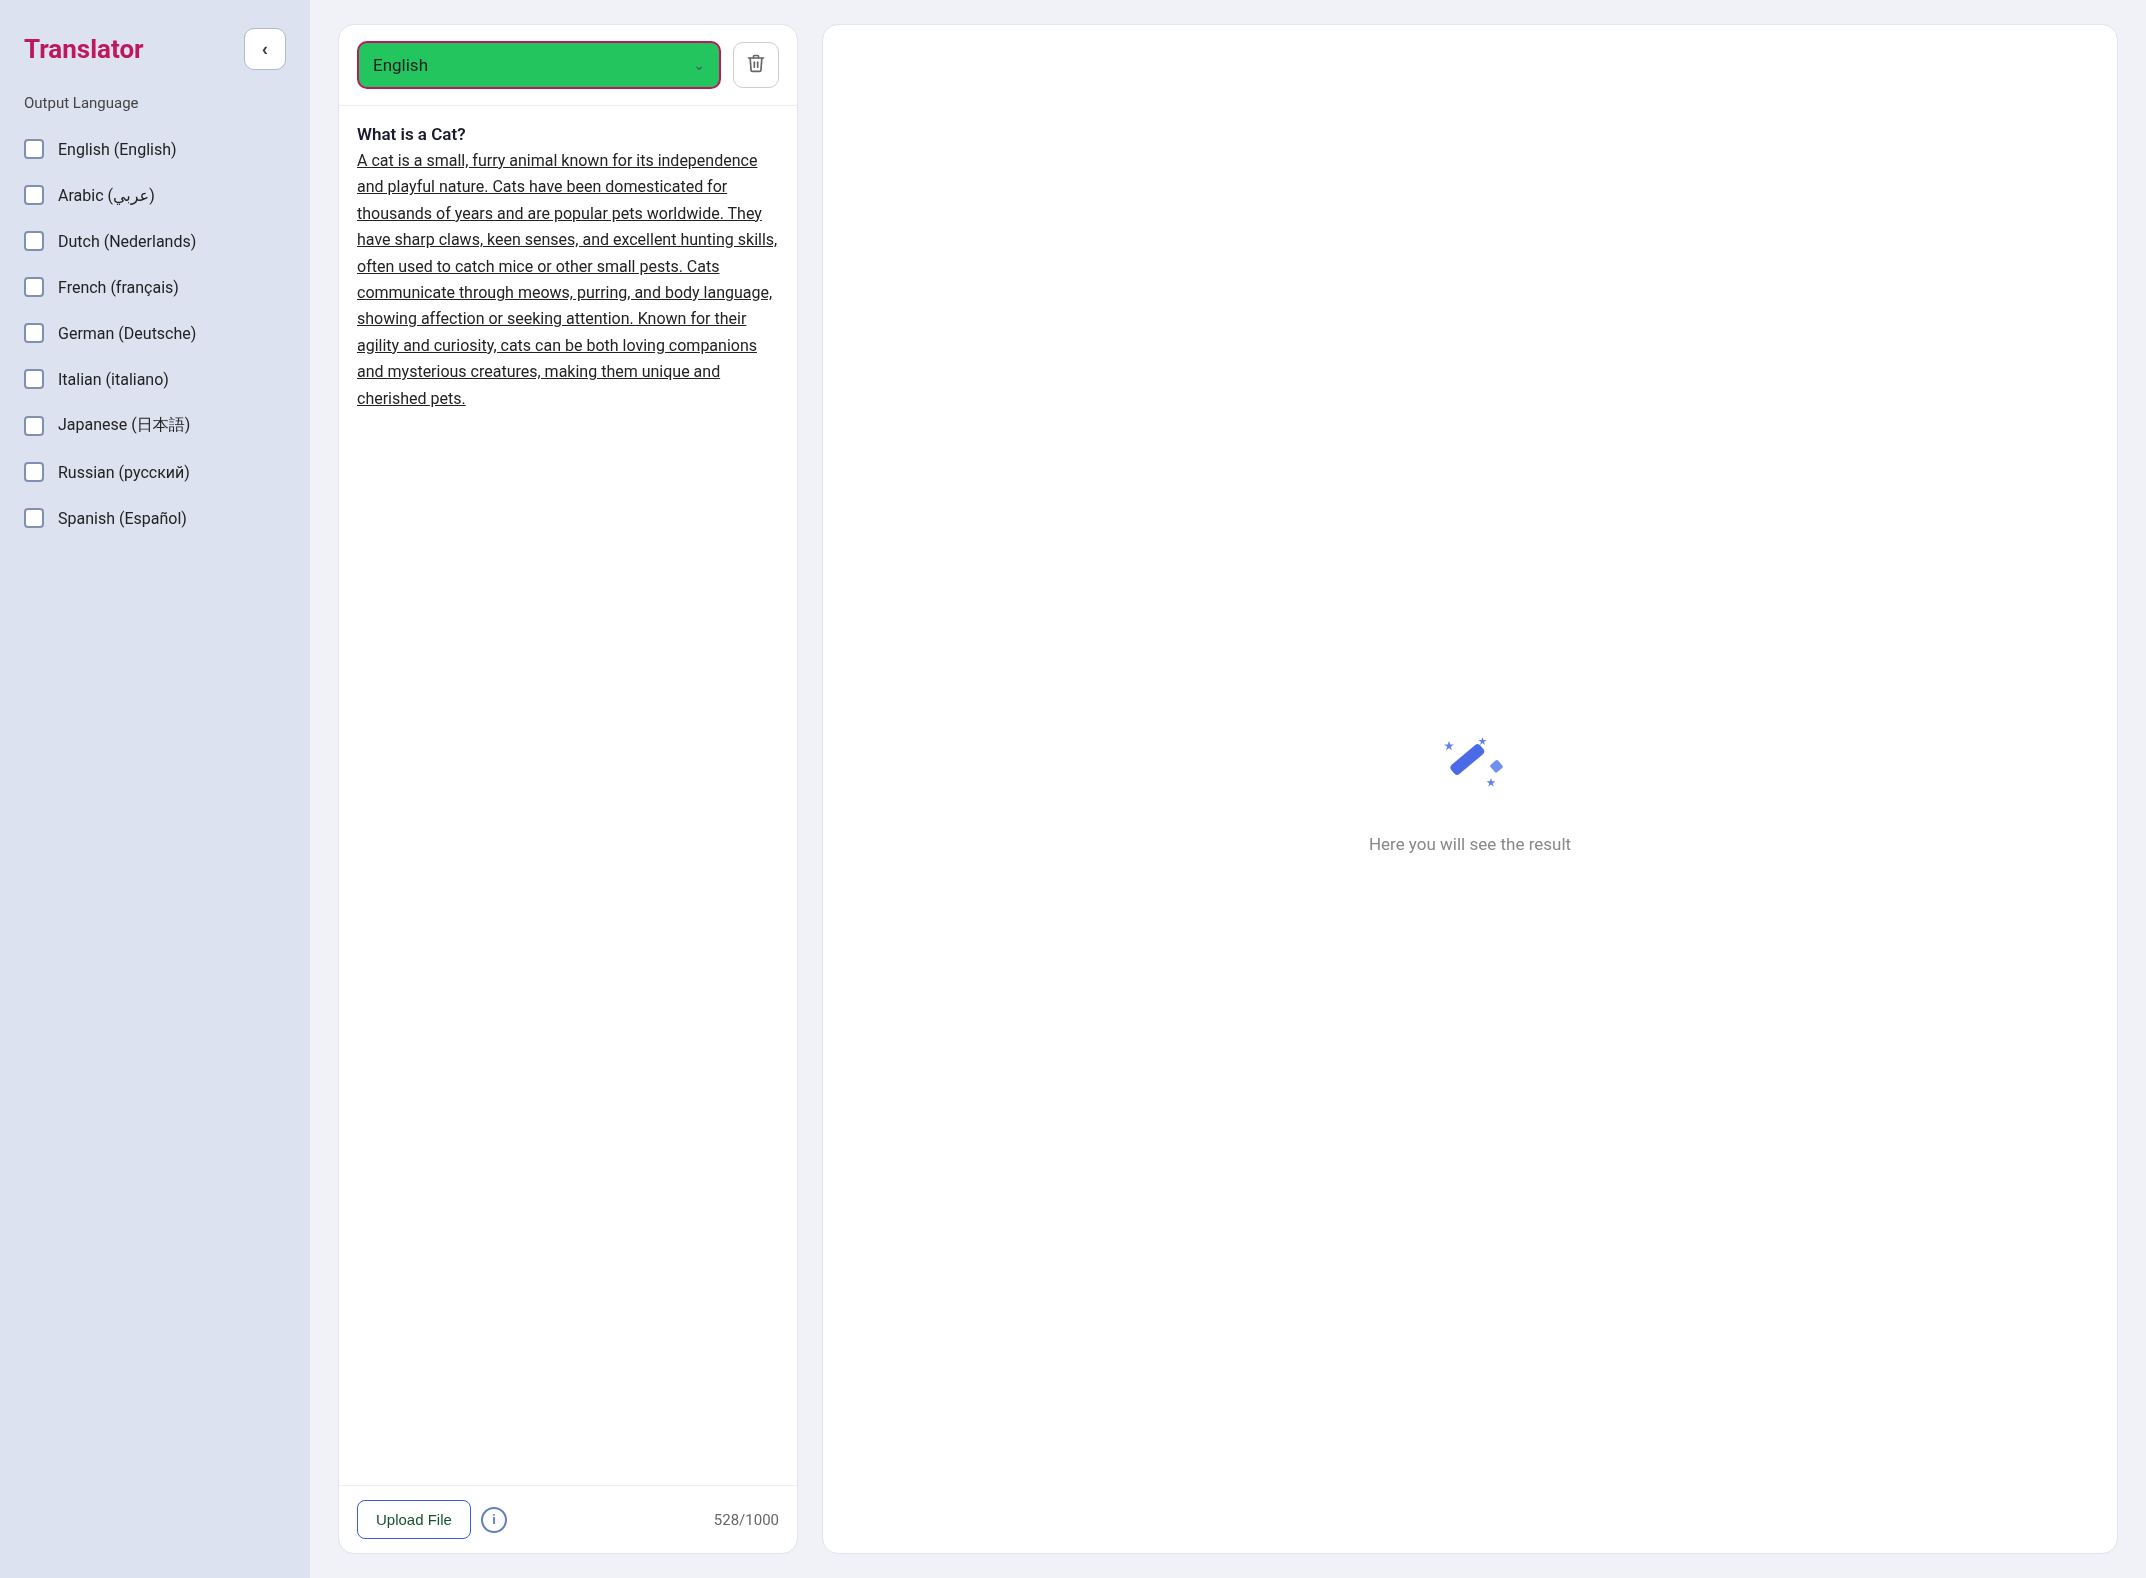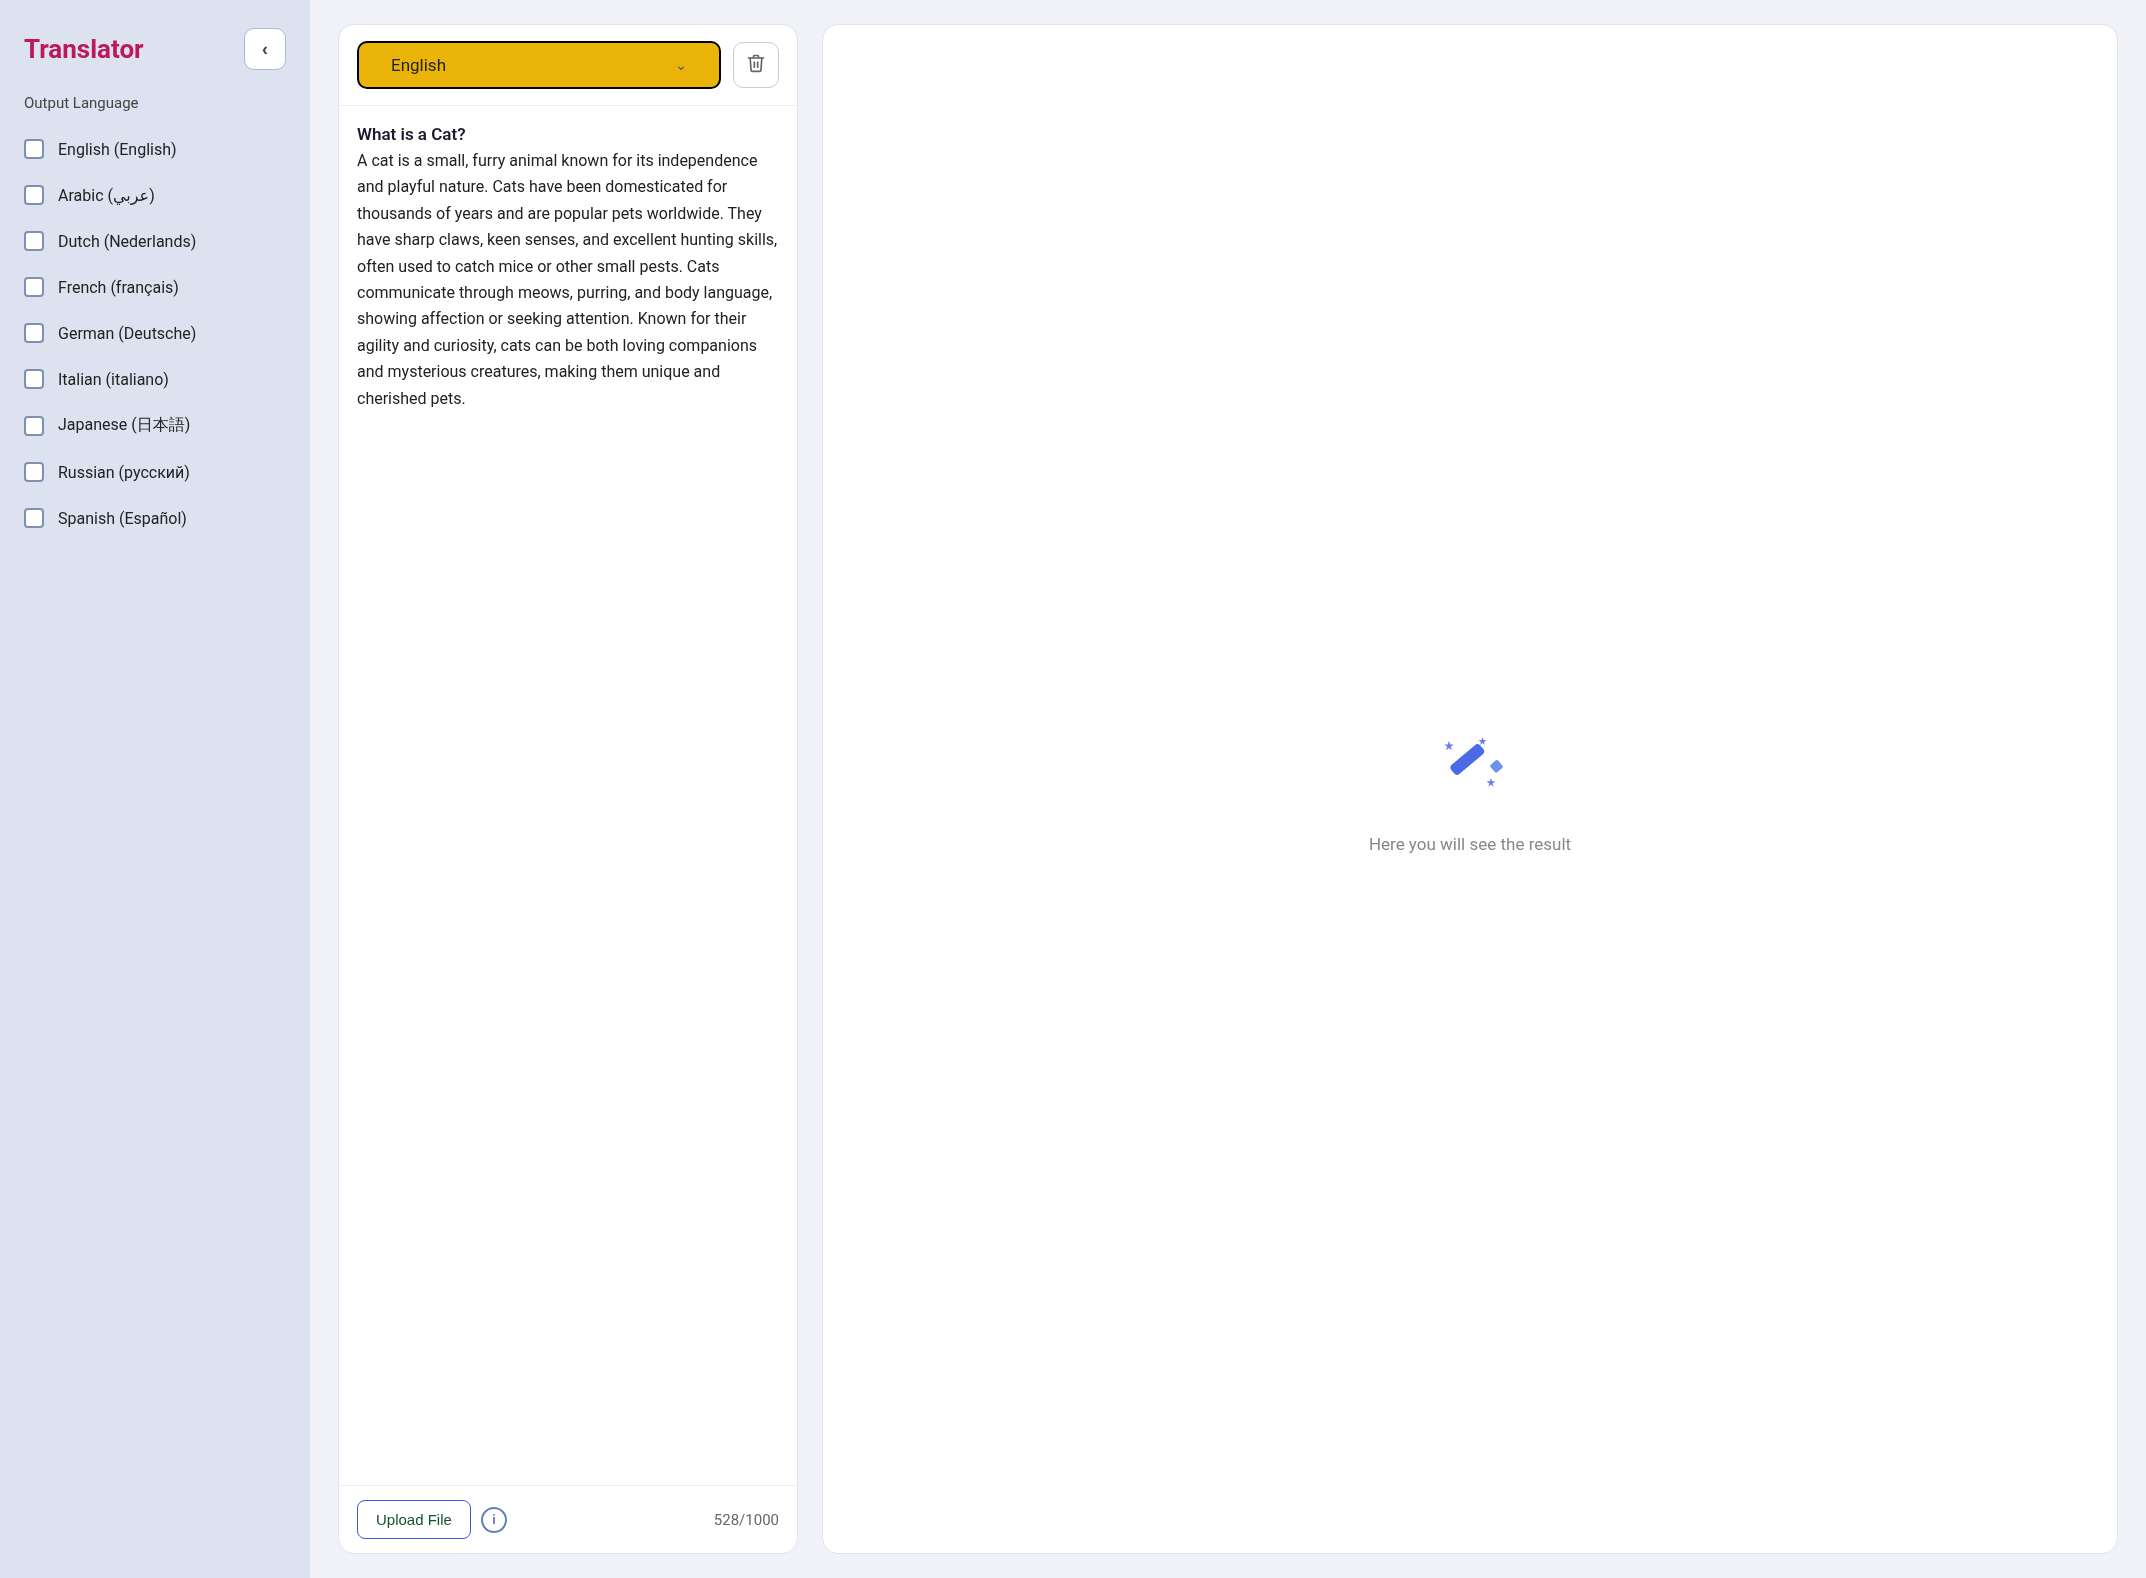--- a/index.html
+++ b/index.html
@@ -146,26 +146,26 @@
     .panel-header {
       padding: 16px 18px;
       border-bottom: 1px solid #eee;
       display: flex;
       align-items: center;
       gap: 12px;
     }
 
     .lang-dropdown {
       flex: 1;
-      border: 2px solid #000000;
+      border: 2px solid #be185d;
       border-radius: 10px;
-      padding: 12px 32px;
+      padding: 12px 14px;
       font-size: 17px;
       color: #222;
-      background: #eab308;
+      background: #22c55e;
       display: flex;
       align-items: center;
       justify-content: space-between;
       cursor: pointer;
     }
 
     .lang-dropdown-text {
       font-size: 17px;
       color: #222;
       font-weight: 400;
@@ -194,20 +194,21 @@
       flex: 1;
       padding: 18px 18px 0 18px;
       overflow-y: auto;
     }
 
     .input-text {
       font-size: 16px;
       line-height: 1.65;
       color: #222;
       min-height: 400px;
+      text-decoration: underline;
     }
 
     .input-title {
       font-size: 17px;
       font-weight: 600;
       color: #1a1a2e;
       margin-bottom: 4px;
     }
 
     .panel-footer {

